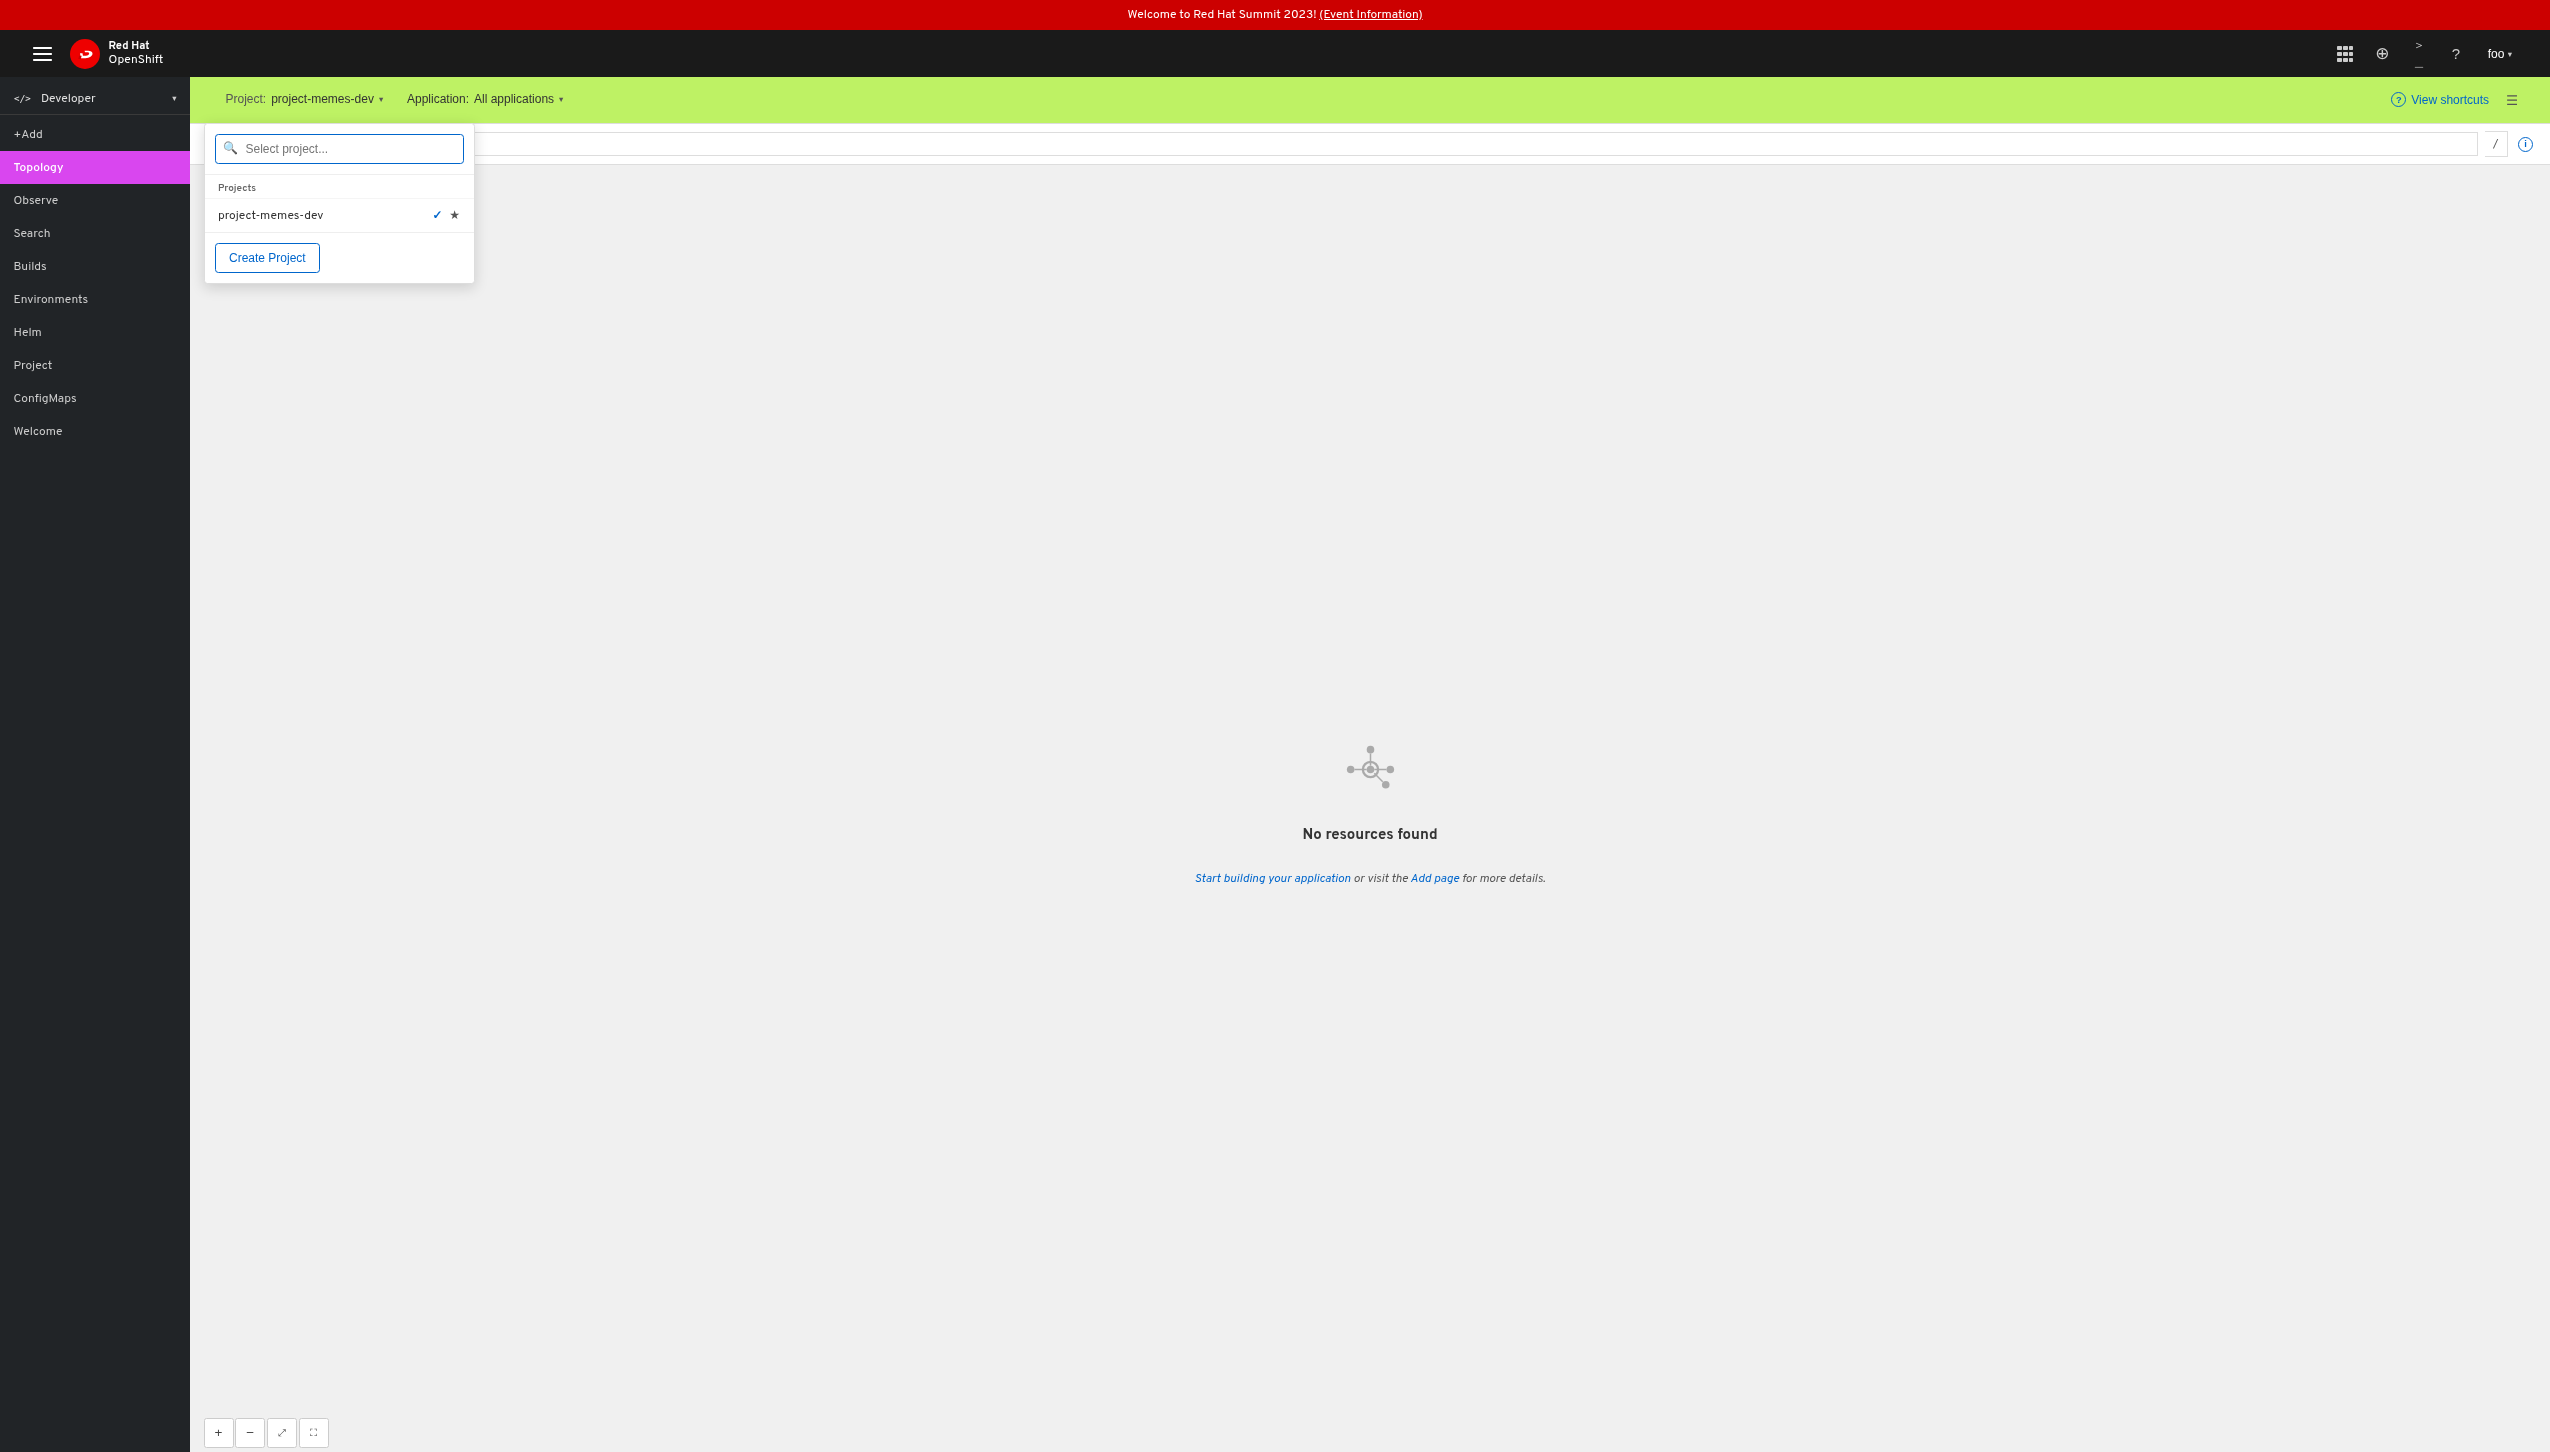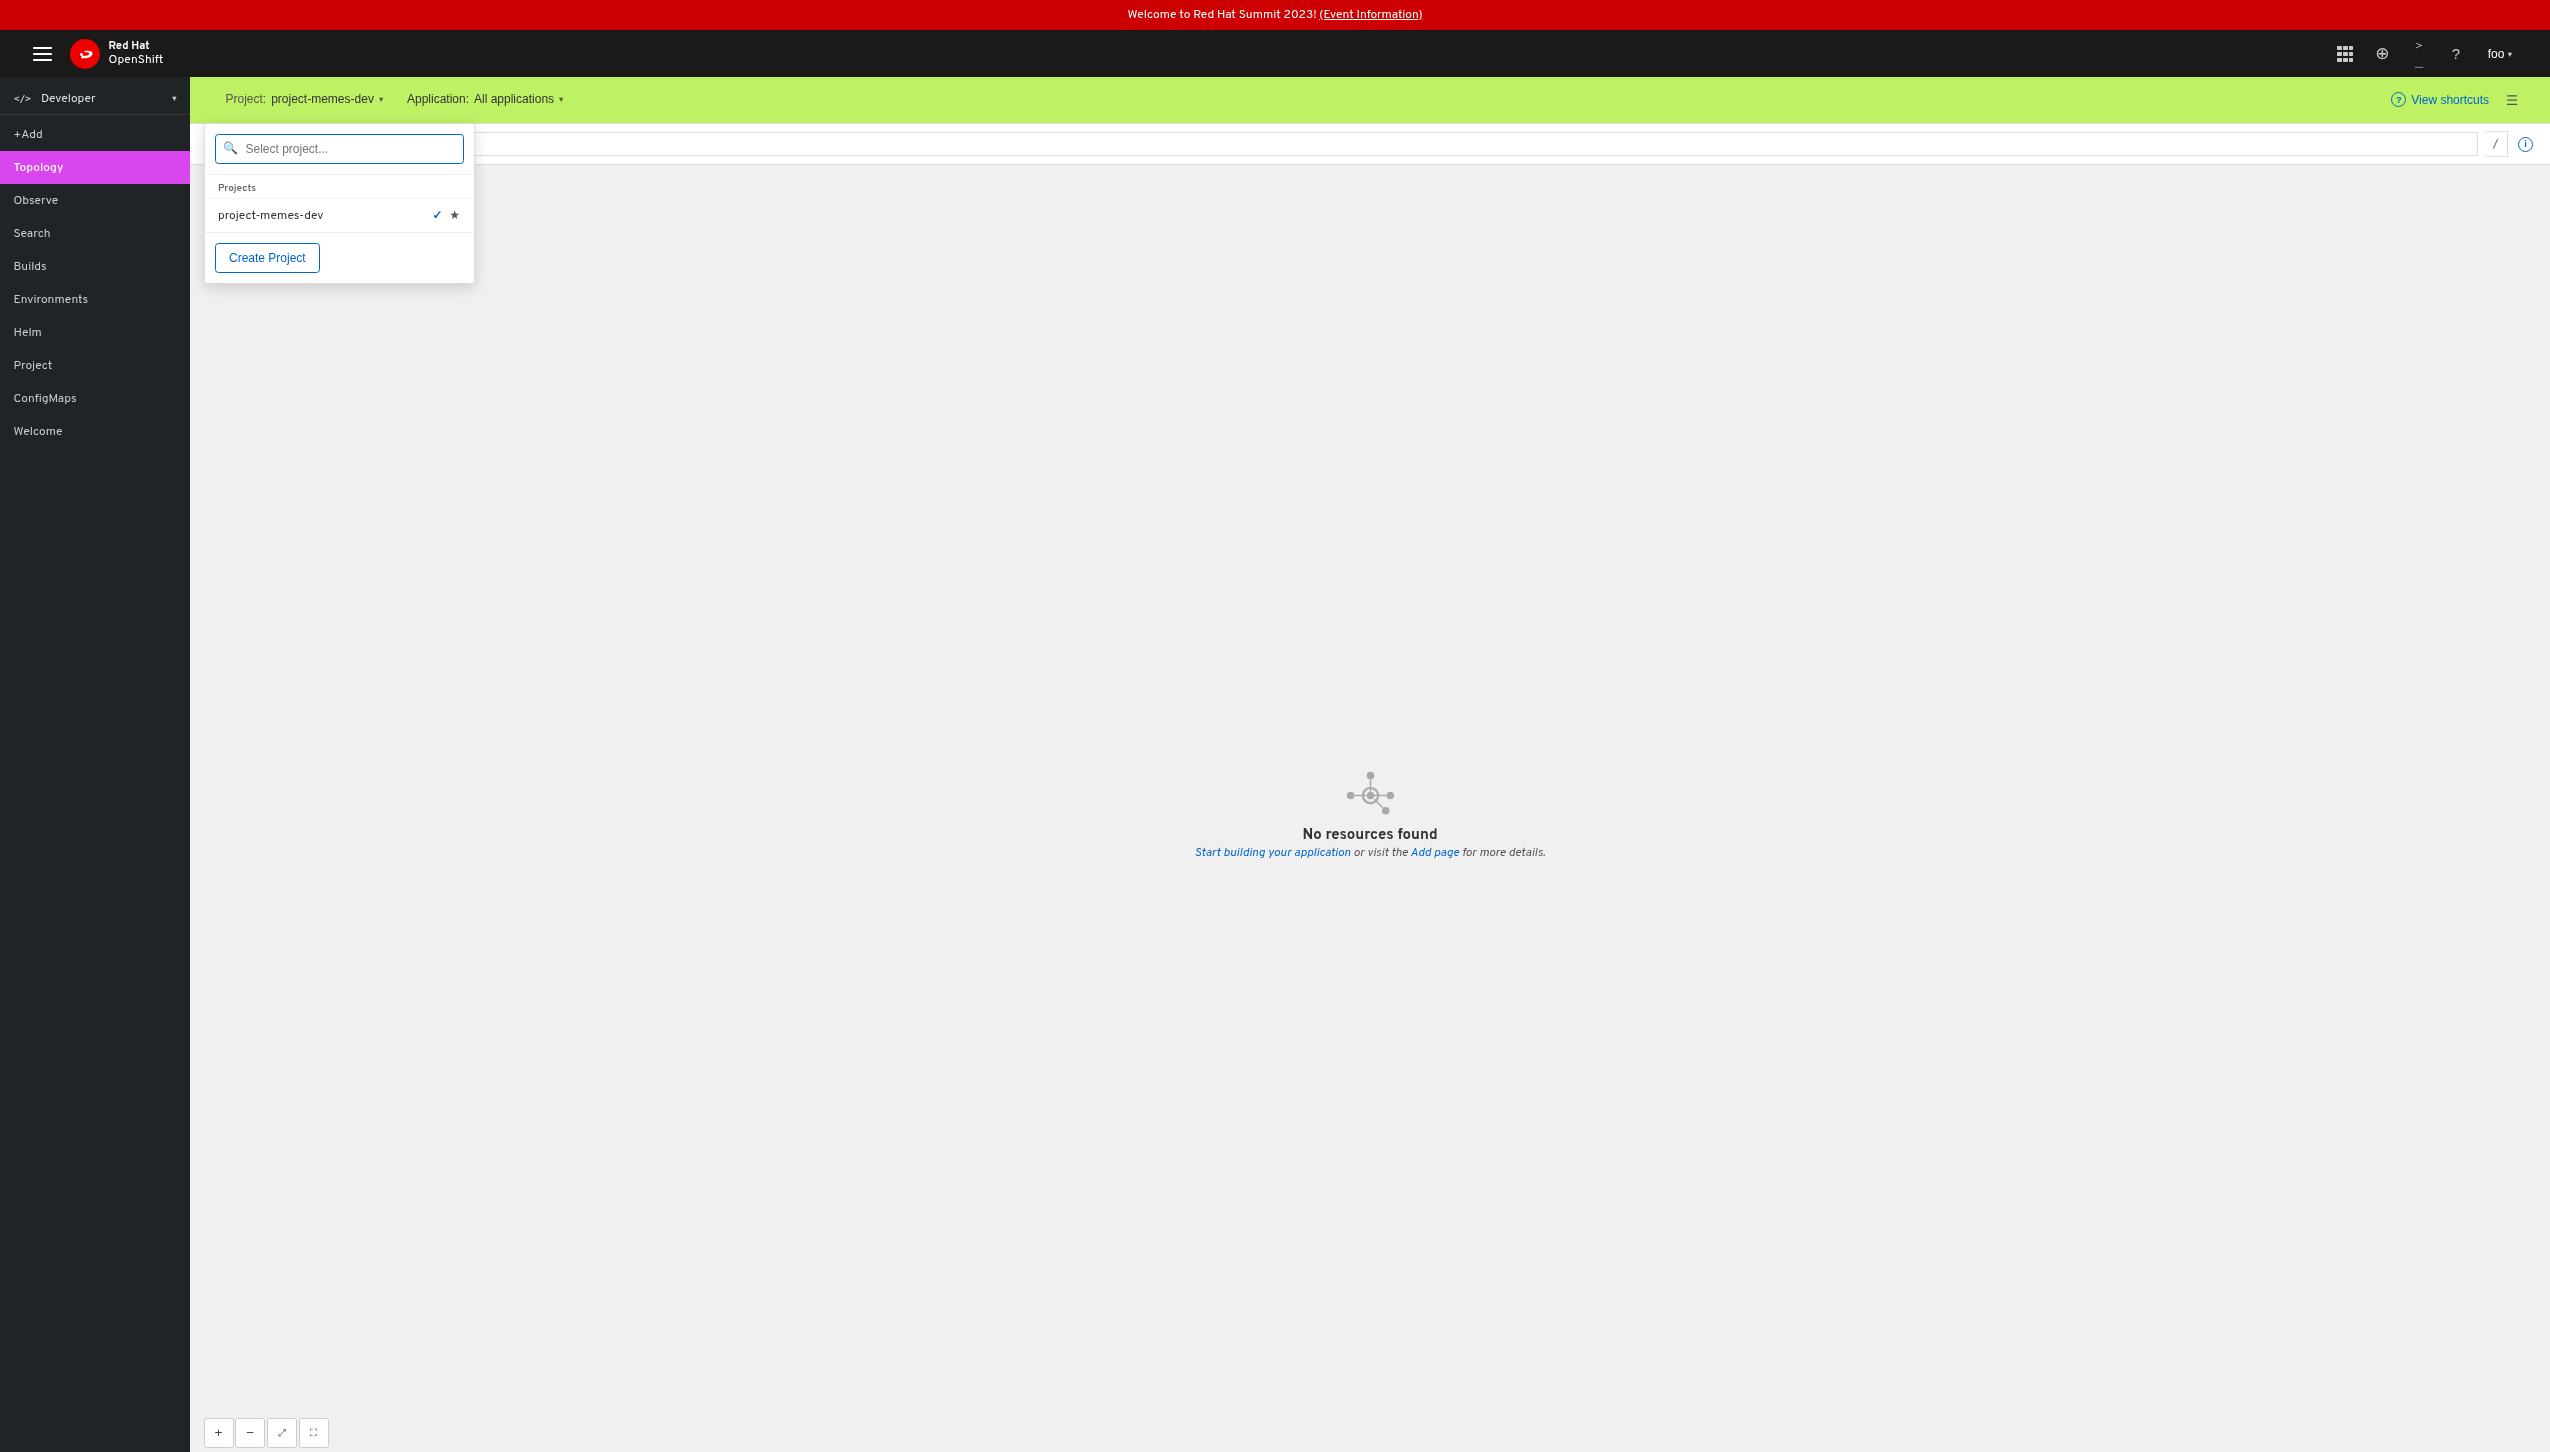--- a/index.html
+++ b/index.html
@@ -283,21 +283,21 @@
       display: flex;
       align-items: center;
       justify-content: center;
       background: #f0f0f0;
       position: relative;
     }
     .empty-state {
       display: flex;
       flex-direction: column;
       align-items: center;
-      gap: 0;
+      gap: 26px;
       text-align: center;
     }
     .topology-icon {
       width: 61px;
       height: 61px;
       opacity: 0.5;
     }
     .empty-title {
       font-size: 15px;
       font-weight: 700;

